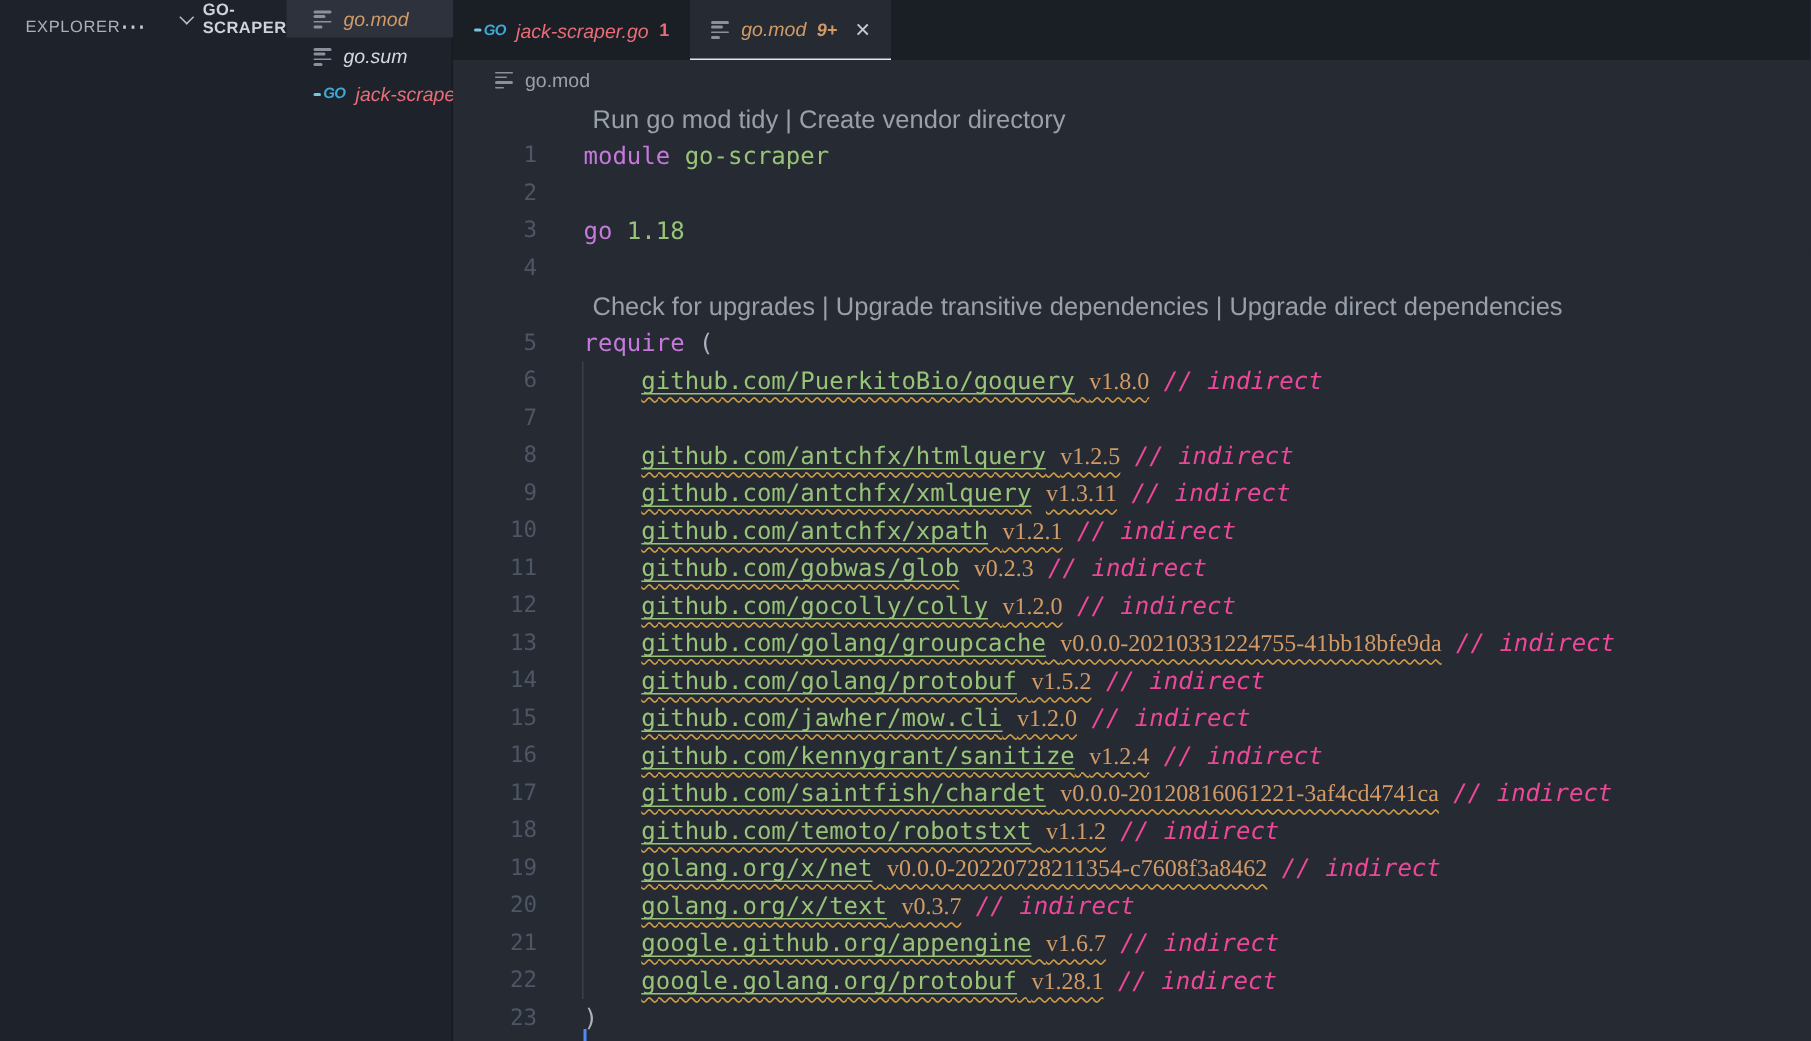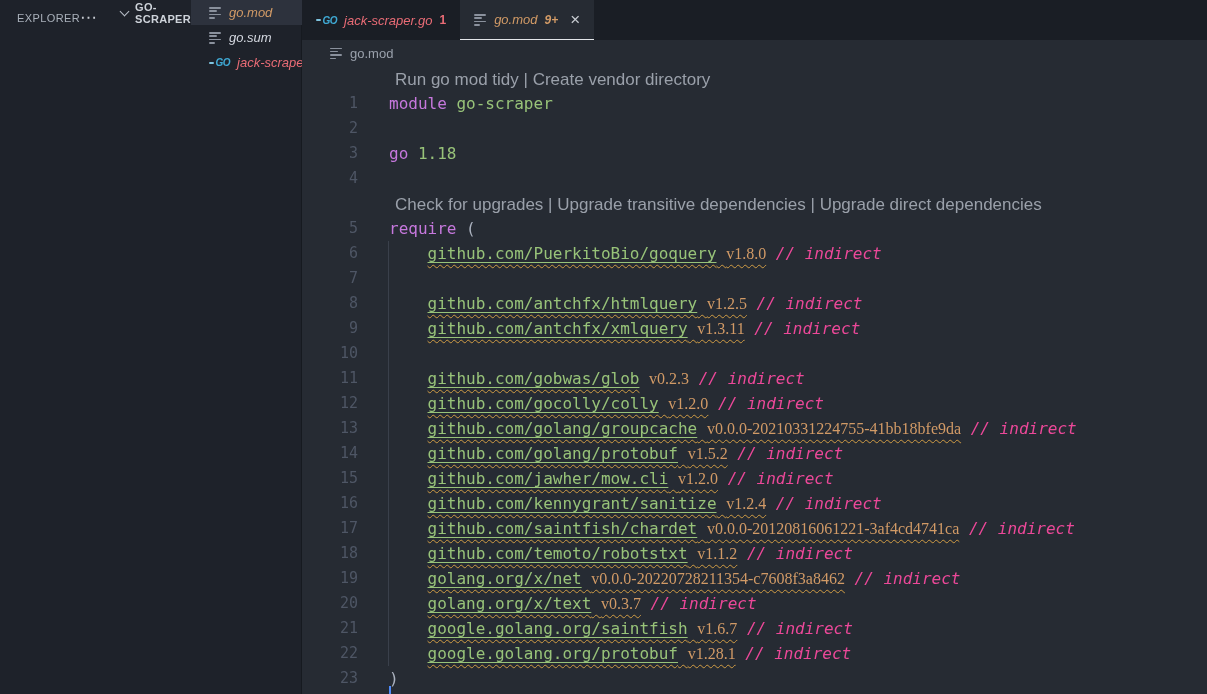--- a/index.html
+++ b/index.html
@@ -149,32 +149,32 @@
           <div class="row"><div class="gutter">1</div><div class="code"><span class="kw">module</span><span class="plain"> </span><span class="green">go-scraper</span></div></div>
           <div class="row"><div class="gutter">2</div><div class="code"></div></div>
           <div class="row"><div class="gutter">3</div><div class="code"><span class="kw">go</span><span class="plain"> </span><span class="green">1.18</span></div></div>
           <div class="row"><div class="gutter">4</div><div class="code"></div></div>
           <div class="row"><div class="gutter"></div><div class="lenstext">Check for upgrades | Upgrade transitive dependencies | Upgrade direct dependencies</div></div>
           <div class="row"><div class="gutter">5</div><div class="code"><span class="kw">require</span><span class="plain"> (</span></div></div>
           <div class="row"><div class="gutter">6</div><div class="code"><span class="plain">    </span><span class="wavy"><span class="pathlink">github.com/PuerkitoBio/goquery</span> <span class="orange">v1.8.0</span></span><span class="comment"> // indirect</span></div></div>
           <div class="row"><div class="gutter">7</div></div>
           <div class="row"><div class="gutter">8</div><div class="code"><span class="plain">    </span><span class="wavy"><span class="pathlink">github.com/antchfx/htmlquery</span> <span class="orange">v1.2.5</span></span><span class="comment"> // indirect</span></div></div>
           <div class="row"><div class="gutter">9</div><div class="code"><span class="plain">    </span><span class="wavy"><span class="pathlink">github.com/antchfx/xmlquery</span> <span class="orange">v1.3.11</span></span><span class="comment"> // indirect</span></div></div>
-          <div class="row"><div class="gutter">10</div></div>
+          <div class="row"><div class="gutter">10</div><div class="code"><span class="plain">    </span><span class="wavy"><span class="pathlink">github.com/antchfx/xpath</span> <span class="orange">v1.2.1</span></span><span class="comment"> // indirect</span></div></div>
           <div class="row"><div class="gutter">11</div><div class="code"><span class="plain">    </span><span class="wavy"><span class="pathlink">github.com/gobwas/glob</span></span> <span class="orange">v0.2.3</span><span class="comment"> // indirect</span></div></div>
           <div class="row"><div class="gutter">12</div><div class="code"><span class="plain">    </span><span class="wavy"><span class="pathlink">github.com/gocolly/colly</span> <span class="orange">v1.2.0</span></span><span class="comment"> // indirect</span></div></div>
           <div class="row"><div class="gutter">13</div><div class="code"><span class="plain">    </span><span class="wavy"><span class="pathlink">github.com/golang/groupcache</span> <span class="orange">v0.0.0-20210331224755-41bb18bfe9da</span></span><span class="comment"> // indirect</span></div></div>
           <div class="row"><div class="gutter">14</div><div class="code"><span class="plain">    </span><span class="wavy"><span class="pathlink">github.com/golang/protobuf</span> <span class="orange">v1.5.2</span></span><span class="comment"> // indirect</span></div></div>
           <div class="row"><div class="gutter">15</div><div class="code"><span class="plain">    </span><span class="wavy"><span class="pathlink">github.com/jawher/mow.cli</span> <span class="orange">v1.2.0</span></span><span class="comment"> // indirect</span></div></div>
           <div class="row"><div class="gutter">16</div><div class="code"><span class="plain">    </span><span class="wavy"><span class="pathlink">github.com/kennygrant/sanitize</span> <span class="orange">v1.2.4</span></span><span class="comment"> // indirect</span></div></div>
           <div class="row"><div class="gutter">17</div><div class="code"><span class="plain">    </span><span class="wavy"><span class="pathlink">github.com/saintfish/chardet</span> <span class="orange">v0.0.0-20120816061221-3af4cd4741ca</span></span><span class="comment"> // indirect</span></div></div>
           <div class="row"><div class="gutter">18</div><div class="code"><span class="plain">    </span><span class="wavy"><span class="pathlink">github.com/temoto/robotstxt</span> <span class="orange">v1.1.2</span></span><span class="comment"> // indirect</span></div></div>
           <div class="row"><div class="gutter">19</div><div class="code"><span class="plain">    </span><span class="wavy"><span class="pathlink">golang.org/x/net</span> <span class="orange">v0.0.0-20220728211354-c7608f3a8462</span></span><span class="comment"> // indirect</span></div></div>
           <div class="row"><div class="gutter">20</div><div class="code"><span class="plain">    </span><span class="wavy"><span class="pathlink">golang.org/x/text</span> <span class="orange">v0.3.7</span></span><span class="comment"> // indirect</span></div></div>
-          <div class="row"><div class="gutter">21</div><div class="code"><span class="plain">    </span><span class="wavy"><span class="pathlink">google.golang.org/saintfish</span> <span class="orange">v1.6.7</span></span><span class="comment"> // indirect</span></div></div>
+          <div class="row"><div class="gutter">21</div><div class="code"><span class="plain">    </span><span class="wavy"><span class="pathlink">google.github.org/appengine</span> <span class="orange">v1.6.7</span></span><span class="comment"> // indirect</span></div></div>
           <div class="row"><div class="gutter">22</div><div class="code"><span class="plain">    </span><span class="wavy"><span class="pathlink">google.golang.org/protobuf</span> <span class="orange">v1.28.1</span></span><span class="comment"> // indirect</span></div></div>
           <div class="row"><div class="gutter">23</div><div class="code"><span class="plain">)</span></div></div>
           <div class="row"><div class="gutter">24</div><div class="code"></div></div>
         </div>
       <div class="cursor"></div>
     </div>
   </div>
 
 </div>
 

